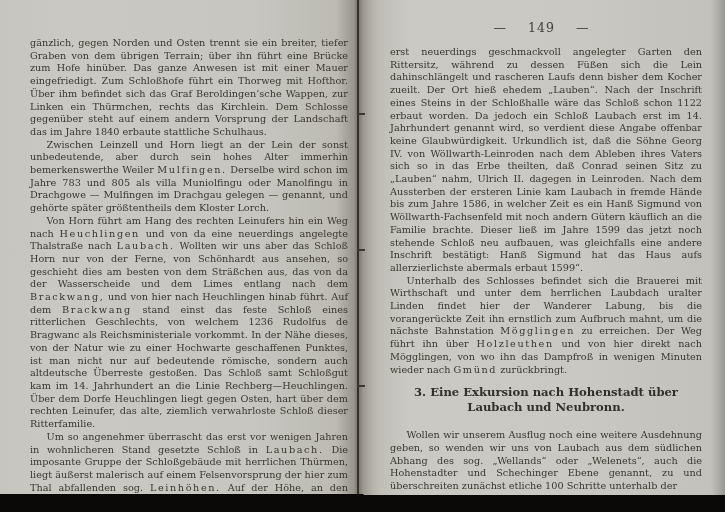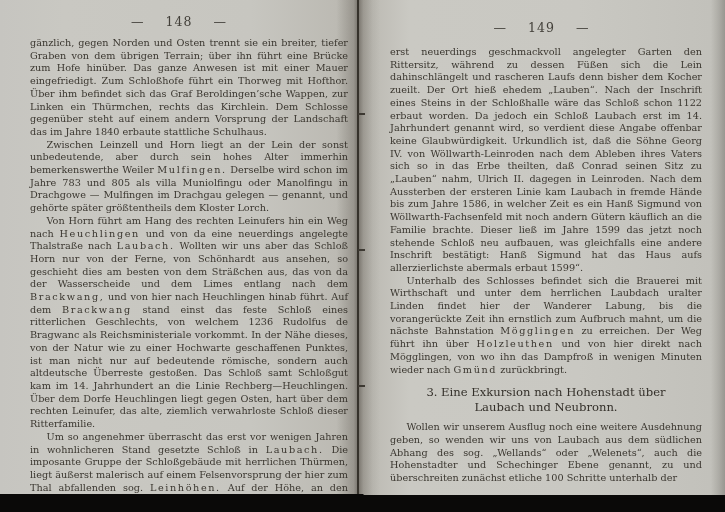--- a/index.html
+++ b/index.html
@@ -35,23 +35,23 @@
     color: #3a362f;
     font-size: 9.7px; line-height: 12.7px;
     text-align: justify;
   }
   .page-left .textblock { top: 37px; left: 30px; width: 318px; }
   .page-right .textblock { top: 46px; left: 32px; width: 312px; }
   .para { margin: 0; text-align: justify; }
   .para.indent { text-indent: 1.7em; }
   .sperr { letter-spacing: 1.6px; }
   .heading {
-    margin: 9px 10px 7px 10px;
+    margin: 9px 10px 15px 10px;
     text-align: center;
-    font-weight: normal;
+    font-weight: bold;
     font-size: 11.6px; line-height: 14.5px;
     color: #332f29;
   }
   .gutter-shadow {
     position: absolute; top: 0; bottom: 17px;
     left: 336px; width: 44px;
     background: linear-gradient(to right,
       rgba(20,16,10,0) 0%, rgba(20,16,10,0.10) 40%,
       rgba(20,16,10,0.30) 50%, rgba(20,16,10,0.10) 62%,
       rgba(20,16,10,0) 100%);
@@ -80,21 +80,20 @@
     background: #0a0908;
     clip-path: polygon(0 0, 363px 0, 368px 28%, 100% 24%, 100% 100%, 0 100%);
   }
 </style>
 </head>
 <body>
 
 <div id="scan">
 
   <div class="page page-left">
-    <div class="pagenum">— 148 —</div>
     <div class="textblock">
         <p class="para"><span>gänzlich, gegen Norden und Osten trennt sie ein breiter, tiefer Graben von dem übrigen Terrain; über ihn führt eine Brücke zum Hofe hinüber. Das ganze Anwesen ist mit einer Mauer eingefriedigt. Zum Schloßhofe führt ein Thorweg mit Hofthor. Über ihm befindet sich das Graf Beroldingen’sche Wappen, zur Linken ein Thürmchen, rechts das Kirchlein. Dem Schlosse gegenüber steht auf einem andern Vorsprung der Landschaft das im Jahre 1840 erbaute stattliche Schulhaus.</span></p>
         <p class="para indent"><span>Zwischen Leinzell und Horn liegt an der Lein der sonst unbedeutende, aber durch sein hohes Alter immerhin bemerkenswerthe Weiler </span><span class="sperr">Mulfingen.</span><span> Derselbe wird schon im Jahre 783 und 805 als villa Muniolfingu oder Manolfingu in Drachgowe — Mulfingen im Drachgau gelegen — genannt, und gehörte später größtentheils dem Kloster Lorch.</span></p>
         <p class="para indent"><span>Von Horn führt am Hang des rechten Leinufers hin ein Weg nach </span><span class="sperr">Heuchlingen</span><span> und von da eine neuerdings angelegte Thalstraße nach </span><span class="sperr">Laubach.</span><span> Wollten wir uns aber das Schloß Horn nur von der Ferne, von Schönhardt aus ansehen, so geschieht dies am besten von dem Sträßchen aus, das von da der Wasserscheide und dem Limes entlang nach dem </span><span class="sperr">Brackwang,</span><span> und von hier nach Heuchlingen hinab führt. Auf dem </span><span class="sperr">Brackwang</span><span> stand einst das feste Schloß eines ritterlichen Geschlechts, von welchem 1236 Rudolfus de Bragwanc als Reichsministeriale vorkommt. In der Nähe dieses, von der Natur wie zu einer Hochwarte geschaffenen Punktes, ist man nicht nur auf bedeutende römische, sondern auch altdeutsche Überreste gestoßen. Das Schloß samt Schloßgut kam im 14. Jahrhundert an die Linie Rechberg—Heuchlingen. Über dem Dorfe Heuchlingen liegt gegen Osten, hart über dem rechten Leinufer, das alte, ziemlich verwahrloste Schloß dieser Ritterfamilie.</span></p>
         <p class="para indent"><span>Um so angenehmer überrascht das erst vor wenigen Jahren in wohnlicheren Stand gesetzte Schloß in </span><span class="sperr">Laubach.</span><span> Die imposante Gruppe der Schloßgebäude mit herrlichen Thürmen, liegt äußerst malerisch auf einem Felsenvorsprung der hier zum Thal abfallenden sog. </span><span class="sperr">Leinhöhen.</span><span> Auf der Höhe, an den Bergzug sich anlehnend, umgibt ein gleichfalls</span></p>
       </div>
   </div>
 
   <div class="page page-right">
     <div class="pagenum">— 149 —</div>

